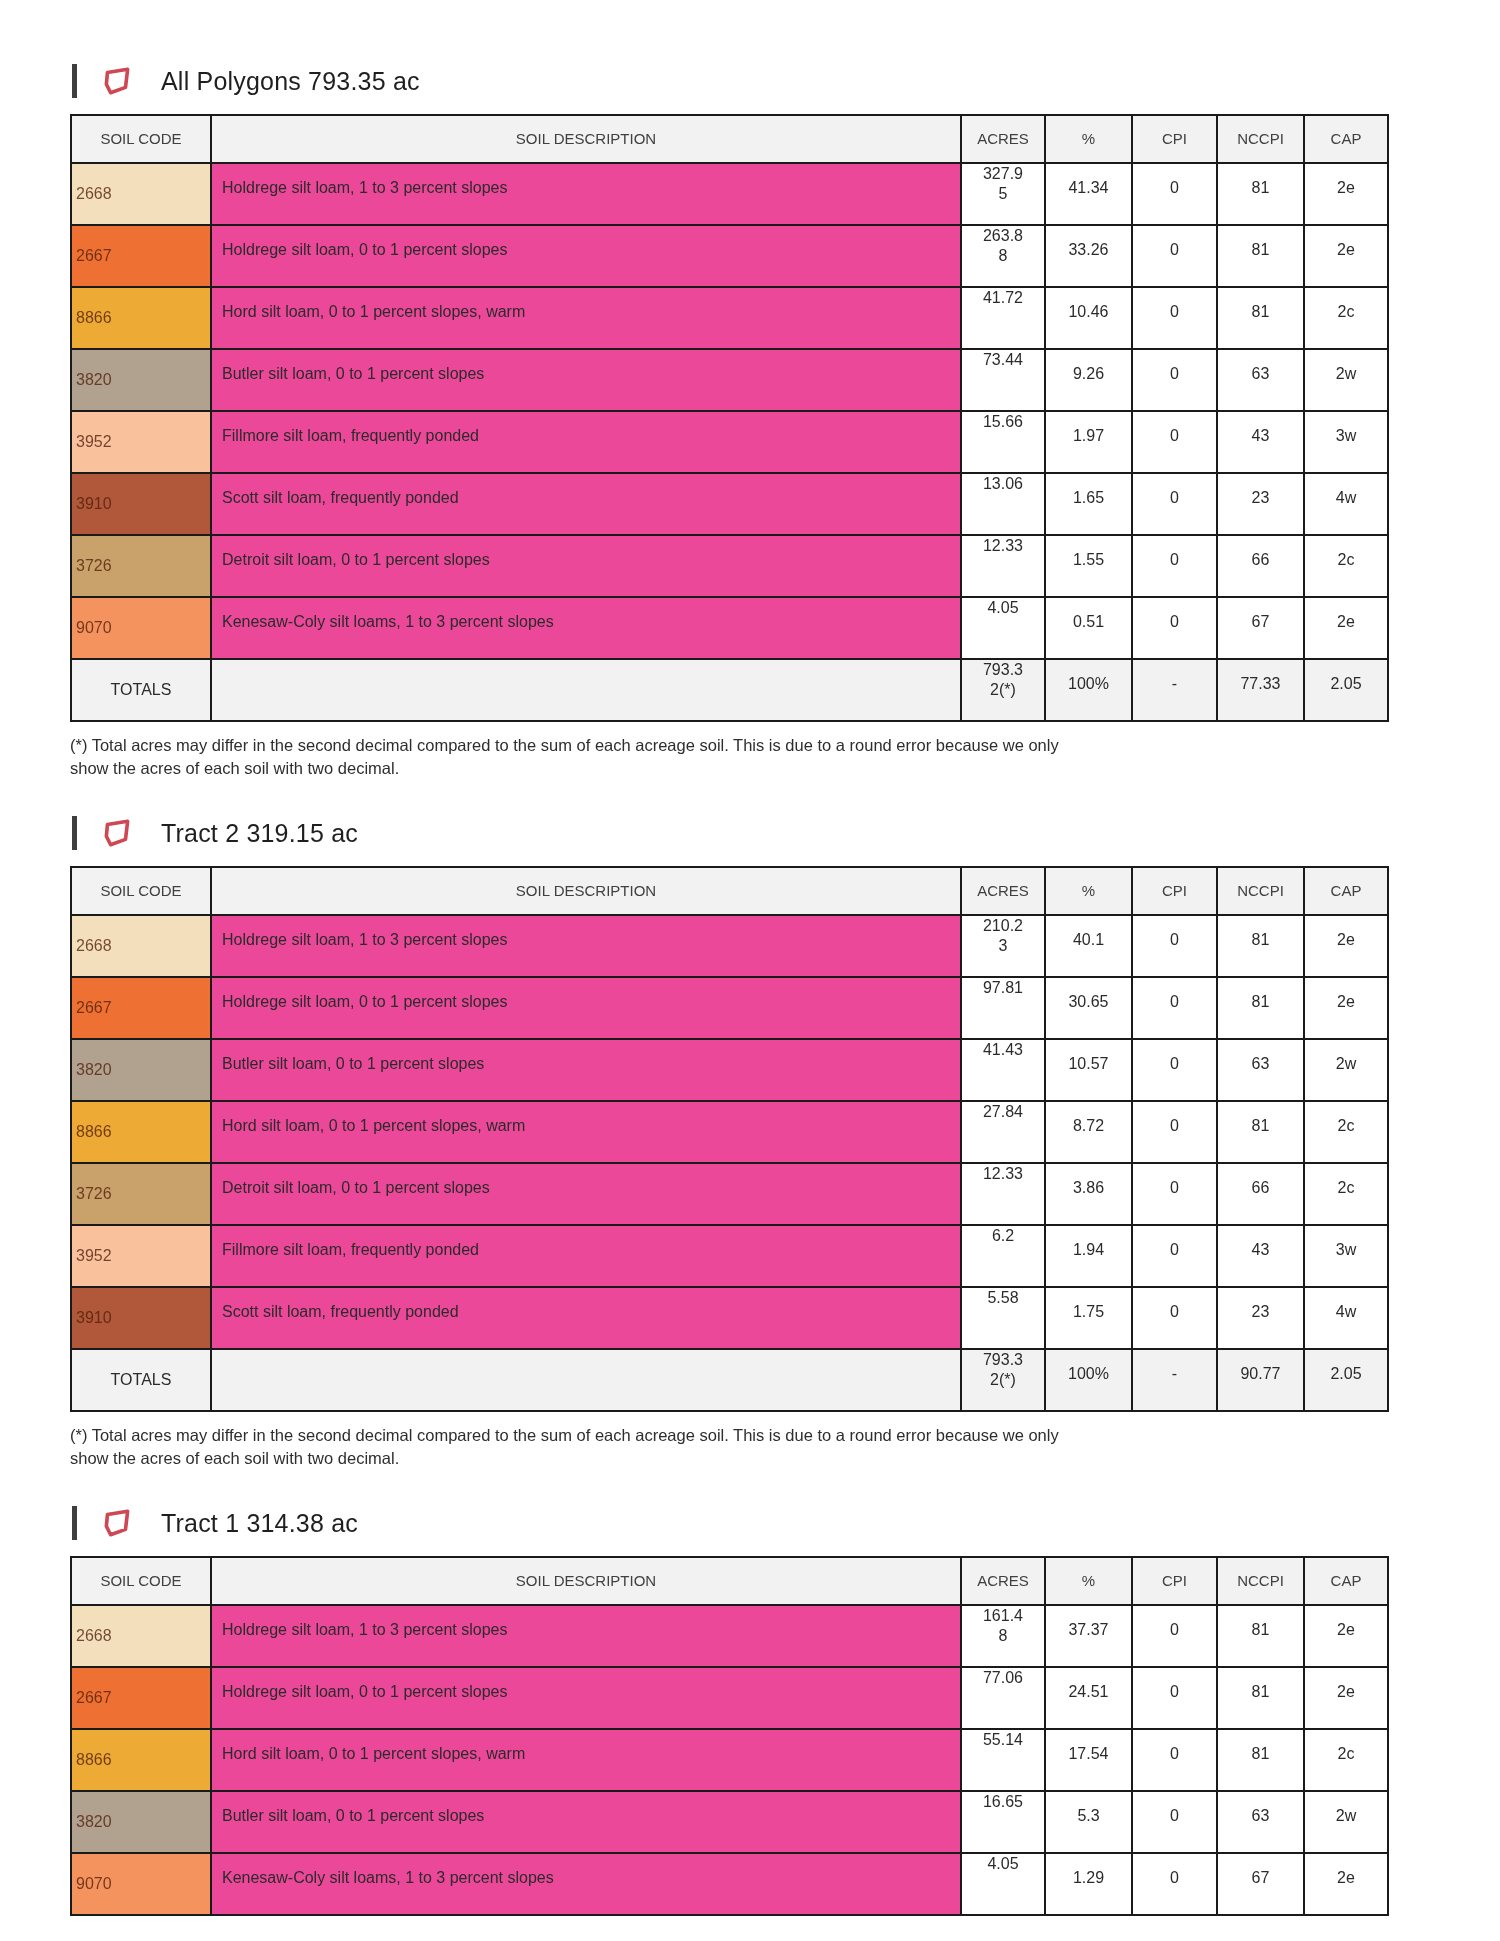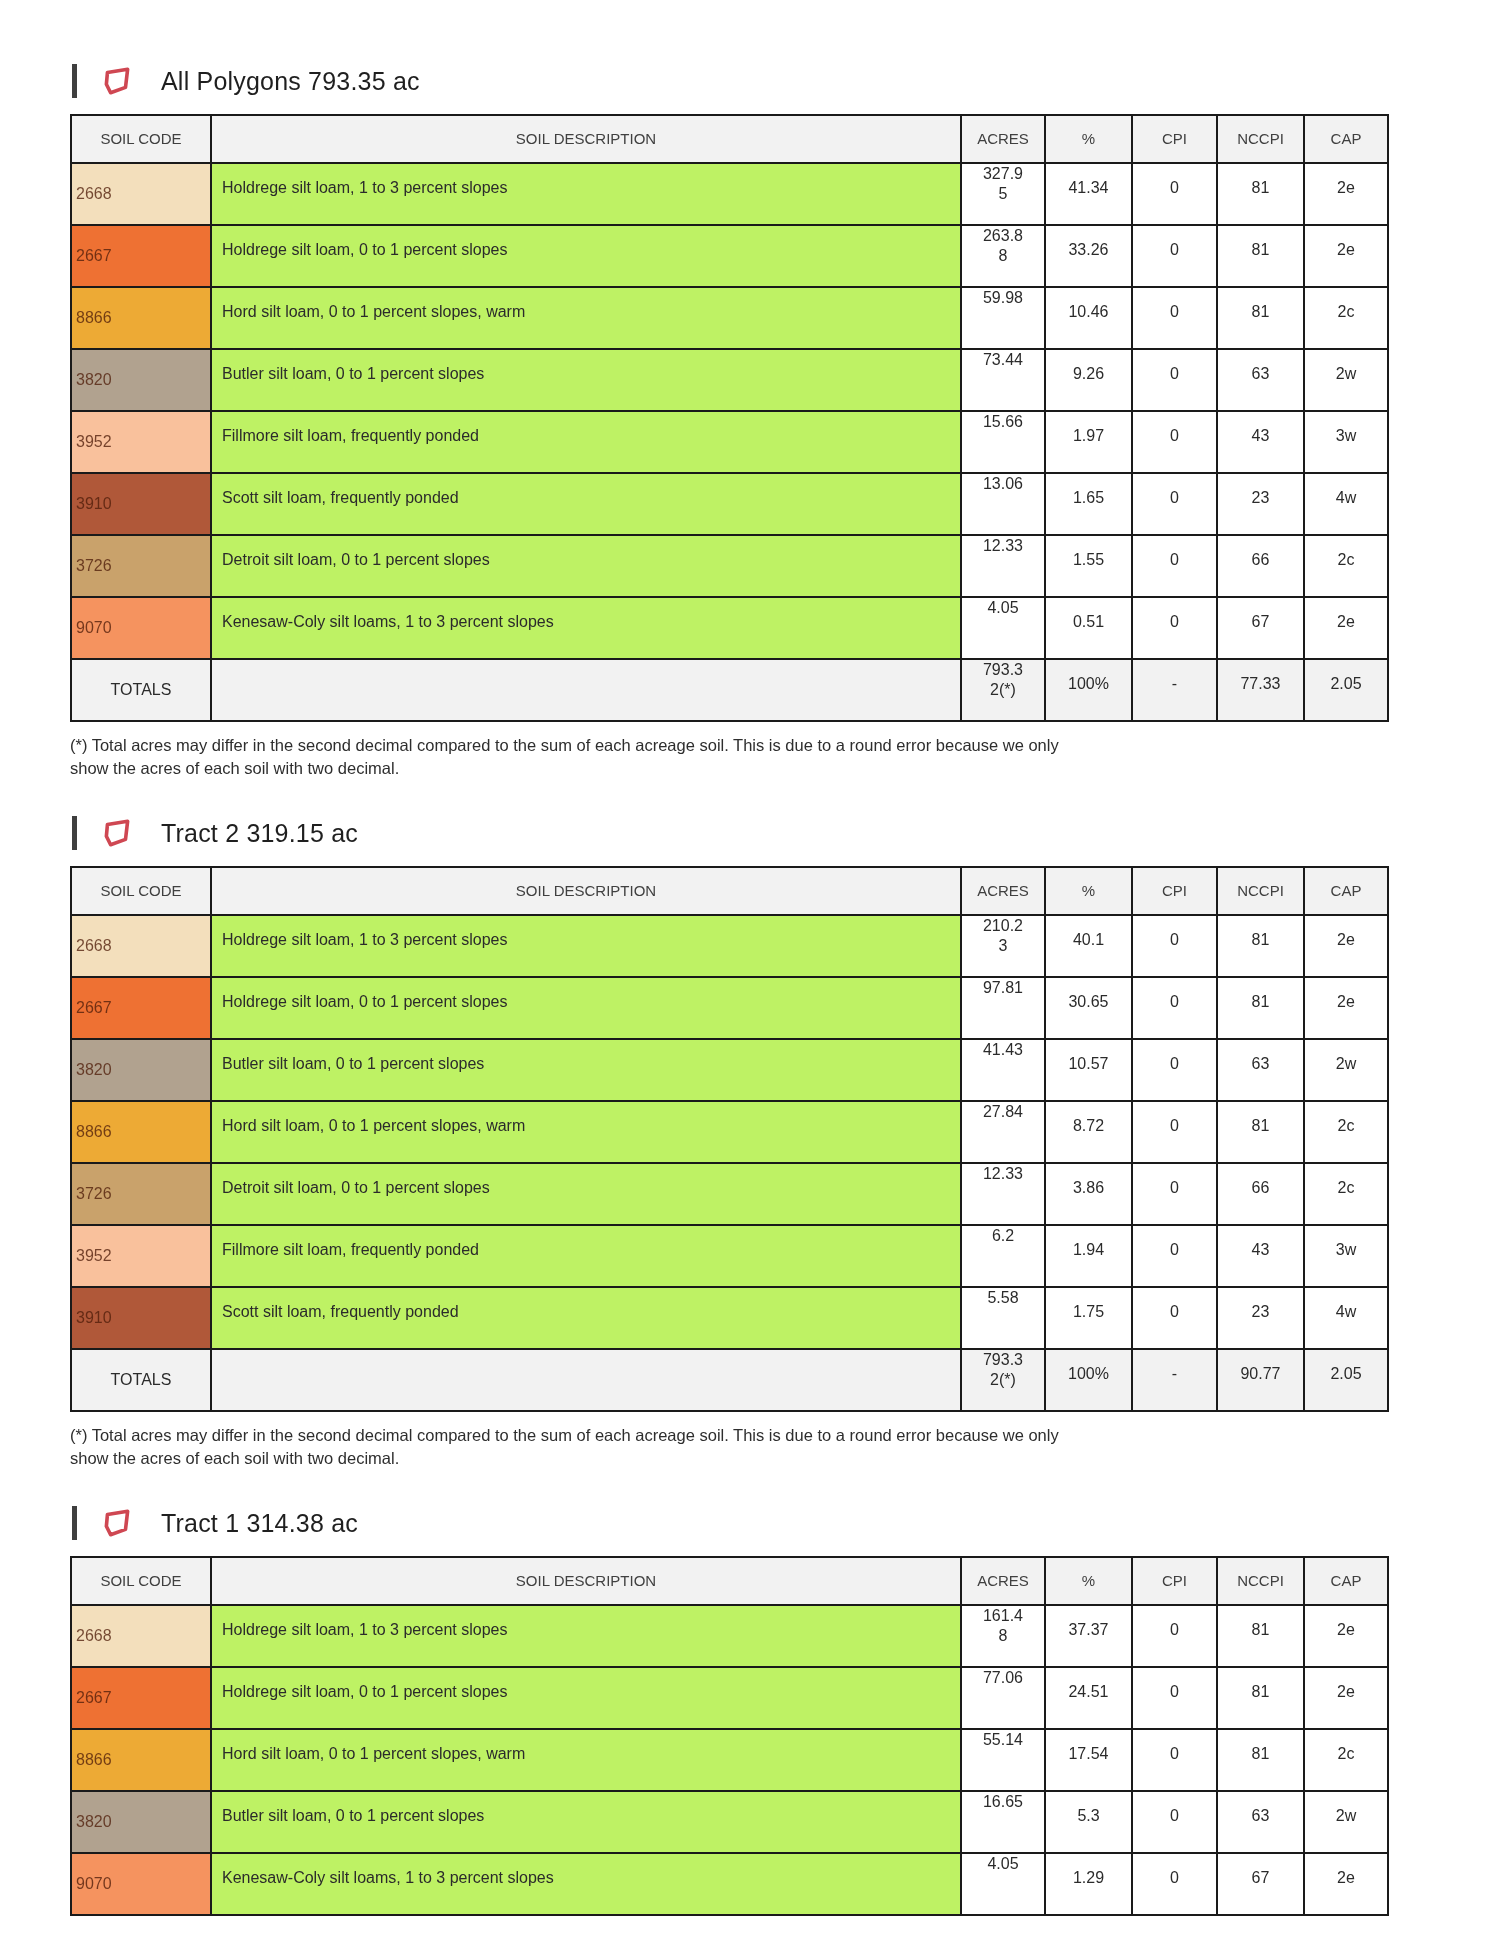--- a/index.html
+++ b/index.html
@@ -53,21 +53,21 @@
     text-align: center;
     padding: 13px 2px;
   }
   td.code-cell {
     padding: 20px 4px;
     color: rgba(80, 30, 10, 0.78);
   }
   td.desc-cell {
     text-align: left;
     padding: 14px 10px;
-    background: #bef264;
+    background: #ec4899;
   }
   td.num-cell {
     text-align: center;
     padding: 14px 8px;
     background: #ffffff;
   }
   td.acres-cell {
     padding: 0 18px;
     word-break: break-all;
     margin-left: 32px;
@@ -136,21 +136,21 @@
               <td class="desc-cell">Holdrege silt loam, 0 to 1 percent slopes</td>
               <td class="num-cell acres-cell">263.88</td>
               <td class="num-cell">33.26</td>
               <td class="num-cell">0</td>
               <td class="num-cell">81</td>
               <td class="num-cell">2e</td>
             </tr>
             <tr>
               <td class="code-cell" style="background: rgb(237, 170, 53);">8866</td>
               <td class="desc-cell">Hord silt loam, 0 to 1 percent slopes, warm</td>
-              <td class="num-cell acres-cell">59.98</td>
+              <td class="num-cell acres-cell">41.72</td>
               <td class="num-cell">10.46</td>
               <td class="num-cell">0</td>
               <td class="num-cell">81</td>
               <td class="num-cell">2c</td>
             </tr>
             <tr>
               <td class="code-cell" style="background: rgb(177, 162, 143);">3820</td>
               <td class="desc-cell">Butler silt loam, 0 to 1 percent slopes</td>
               <td class="num-cell acres-cell">73.44</td>
               <td class="num-cell">9.26</td>

